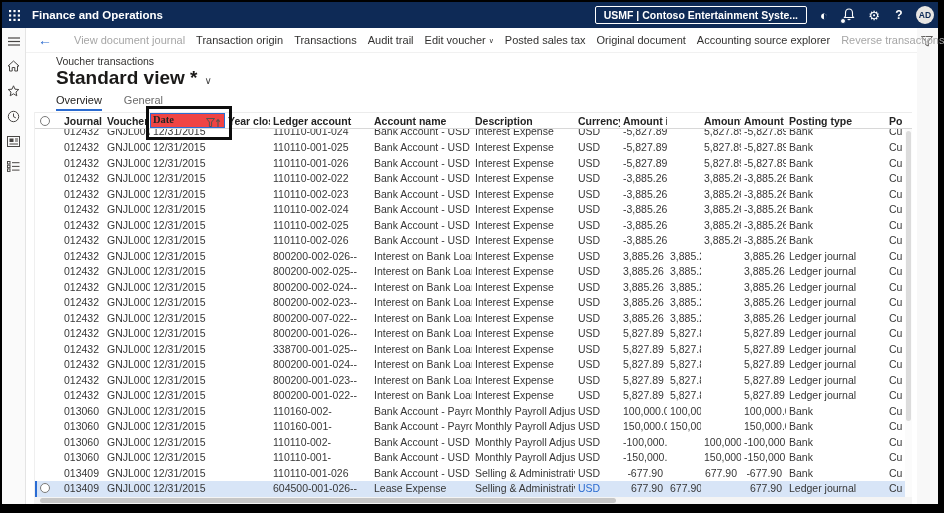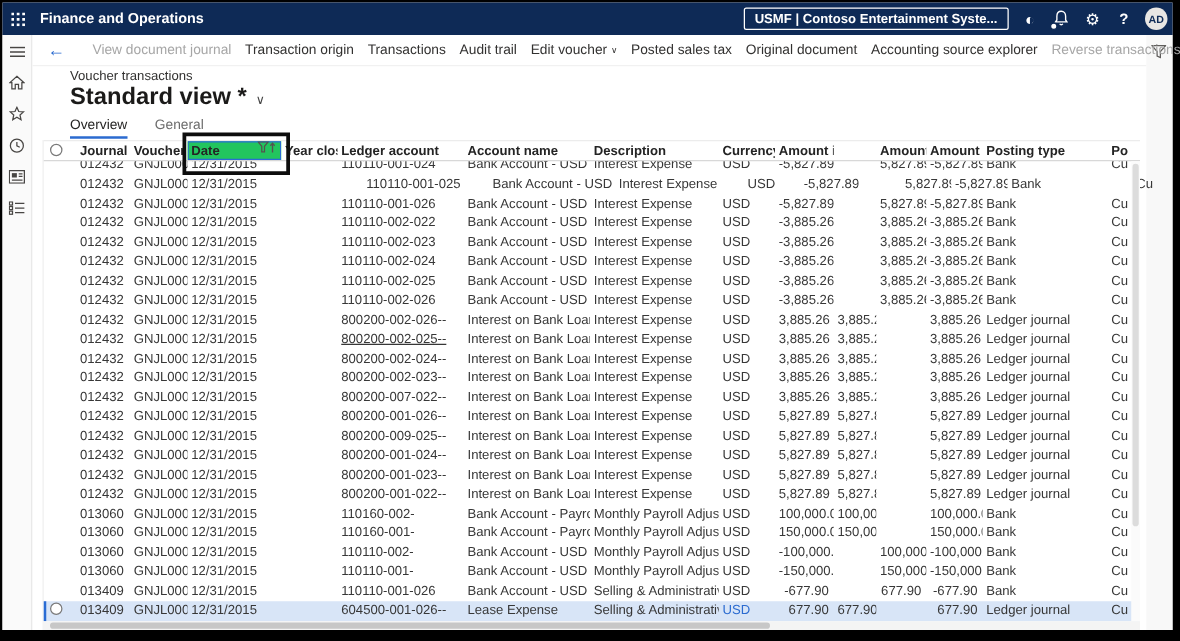--- a/index.html
+++ b/index.html
@@ -45,21 +45,21 @@
   .tab.active { color:#252423; border-bottom:2px solid #2b6bd0; }
 
   
   .grid { position:absolute; left:8px; top:84px; width:878px; border-left:1px solid #efefef; }
   .grow { display:flex; height:15.5px; line-height:15.5px; white-space:nowrap; position:relative; cursor:pointer; }
   .gcell { flex:none; overflow:hidden; padding:0 4px 0 3px; font-size:10.5px; color:#373737; }
   .gcell.r { text-align:right; }
   .ghead { height:17px; line-height:16px; border-bottom:1px solid #d8d8d8; border-top:1px solid #ececec; }
   .ghead .gcell { font-weight:bold; color:#242424; font-size:10.5px; }
   .radio { display:inline-block; width:10px; height:10px; border:1px solid #7a7a7a; border-radius:50%; background:#fff; vertical-align:-1px; margin-left:2px; }
-  .focus-cell { box-shadow: inset 0 0 0 1px #2a6cd4; display:flex; justify-content:space-between; align-items:flex-start; background:#22c55e; }
+  .focus-cell { box-shadow: inset 0 0 0 1px #2a6cd4; display:flex; justify-content:space-between; align-items:flex-end; background:#ef4444;font-family:Liberation Serif, serif; }
   .partialwrap { height:11px; overflow:hidden; }
   .partialwrap .grow { margin-top:-5px; cursor:default; }
   .grow.selected { background:#d8e5f7; }
   .grow.selected::before { content:""; position:absolute; left:0; top:0; bottom:0; width:2px; background:#2a6cd4; }
   .link-blue { color:#2b6bd0 !important; }
 
   .vscroll { position:absolute; right:0; top:17px; width:7px; height:368px; background:#fbfbfb; }
   .vscroll .thumb { position:absolute; top:2px; left:1px; width:5px; height:290px; background:#dcdcdc; border-radius:3px; }
   .hscroll { position:absolute; left:8px; top:469px; width:878px; height:7px; background:#f4f4f4; }
   .hscroll .thumb { position:absolute; left:6px; top:1px; width:576px; height:5px; background:#c7c7c7; border-radius:3px; }
@@ -237,21 +237,21 @@
               <span class="gcell" style="width: 100px;">Bank</span>
               <span class="gcell" style="width: 26px;">Cu</span>
             </div>
           </div>
           <div class="grow">
             <span class="gcell" style="width: 26px;"></span>
             <span class="gcell" style="width: 43px;">012432</span>
             <span class="gcell" style="width: 46px;">GNJL0000...</span>
             <span class="gcell" style="width: 75px;">12/31/2015</span>
             <span class="gcell" style="width: 45px;"></span>
-            <span class="gcell" style="width: 101px; margin-left: 20px;">110110-001-025</span>
+            <span class="gcell" style="width: 101px;">110110-001-025</span>
             <span class="gcell" style="width: 101px;">Bank Account - USD</span>
             <span class="gcell" style="width: 103px;">Interest Expense</span>
             <span class="gcell" style="width: 45px;">USD</span>
             <span class="gcell r" style="width: 47px;">-5,827.89</span>
             <span class="gcell r" style="width: 34px;"></span>
             <span class="gcell r" style="width: 40px;">5,827.89</span>
             <span class="gcell r" style="width: 45px;">-5,827.89</span>
             <span class="gcell" style="width: 100px;">Bank</span>
             <span class="gcell" style="width: 26px;">Cu</span>
           </div>
@@ -373,21 +373,21 @@
             <span class="gcell r" style="width: 45px;">3,885.26</span>
             <span class="gcell" style="width: 100px;">Ledger journal</span>
             <span class="gcell" style="width: 26px;">Cu</span>
           </div>
           <div class="grow">
             <span class="gcell" style="width: 26px;"></span>
             <span class="gcell" style="width: 43px;">012432</span>
             <span class="gcell" style="width: 46px;">GNJL0000...</span>
             <span class="gcell" style="width: 75px;">12/31/2015</span>
             <span class="gcell" style="width: 45px;"></span>
-            <span class="gcell" style="width: 101px; text-decoration: underline;">800200-002-025--</span>
+            <span class="gcell" style="width: 101px;">800200-002-025--</span>
             <span class="gcell" style="width: 101px;">Interest on Bank Loans</span>
             <span class="gcell" style="width: 103px;">Interest Expense</span>
             <span class="gcell" style="width: 45px;">USD</span>
             <span class="gcell r" style="width: 47px;">3,885.26</span>
             <span class="gcell r" style="width: 34px;">3,885.26</span>
             <span class="gcell r" style="width: 40px;"></span>
             <span class="gcell r" style="width: 45px;">3,885.26</span>
             <span class="gcell" style="width: 100px;">Ledger journal</span>
             <span class="gcell" style="width: 26px;">Cu</span>
           </div>
@@ -458,21 +458,21 @@
             <span class="gcell r" style="width: 45px;">5,827.89</span>
             <span class="gcell" style="width: 100px;">Ledger journal</span>
             <span class="gcell" style="width: 26px;">Cu</span>
           </div>
           <div class="grow">
             <span class="gcell" style="width: 26px;"></span>
             <span class="gcell" style="width: 43px;">012432</span>
             <span class="gcell" style="width: 46px;">GNJL0000...</span>
             <span class="gcell" style="width: 75px;">12/31/2015</span>
             <span class="gcell" style="width: 45px;"></span>
-            <span class="gcell" style="width: 101px;">800200-009-025--</span>
+            <span class="gcell" style="width: 101px;">338700-001-025--</span>
             <span class="gcell" style="width: 101px;">Interest on Bank Loans</span>
             <span class="gcell" style="width: 103px;">Interest Expense</span>
             <span class="gcell" style="width: 45px;">USD</span>
             <span class="gcell r" style="width: 47px;">5,827.89</span>
             <span class="gcell r" style="width: 34px;">5,827.89</span>
             <span class="gcell r" style="width: 40px;"></span>
             <span class="gcell r" style="width: 45px;">5,827.89</span>
             <span class="gcell" style="width: 100px;">Ledger journal</span>
             <span class="gcell" style="width: 26px;">Cu</span>
           </div>

